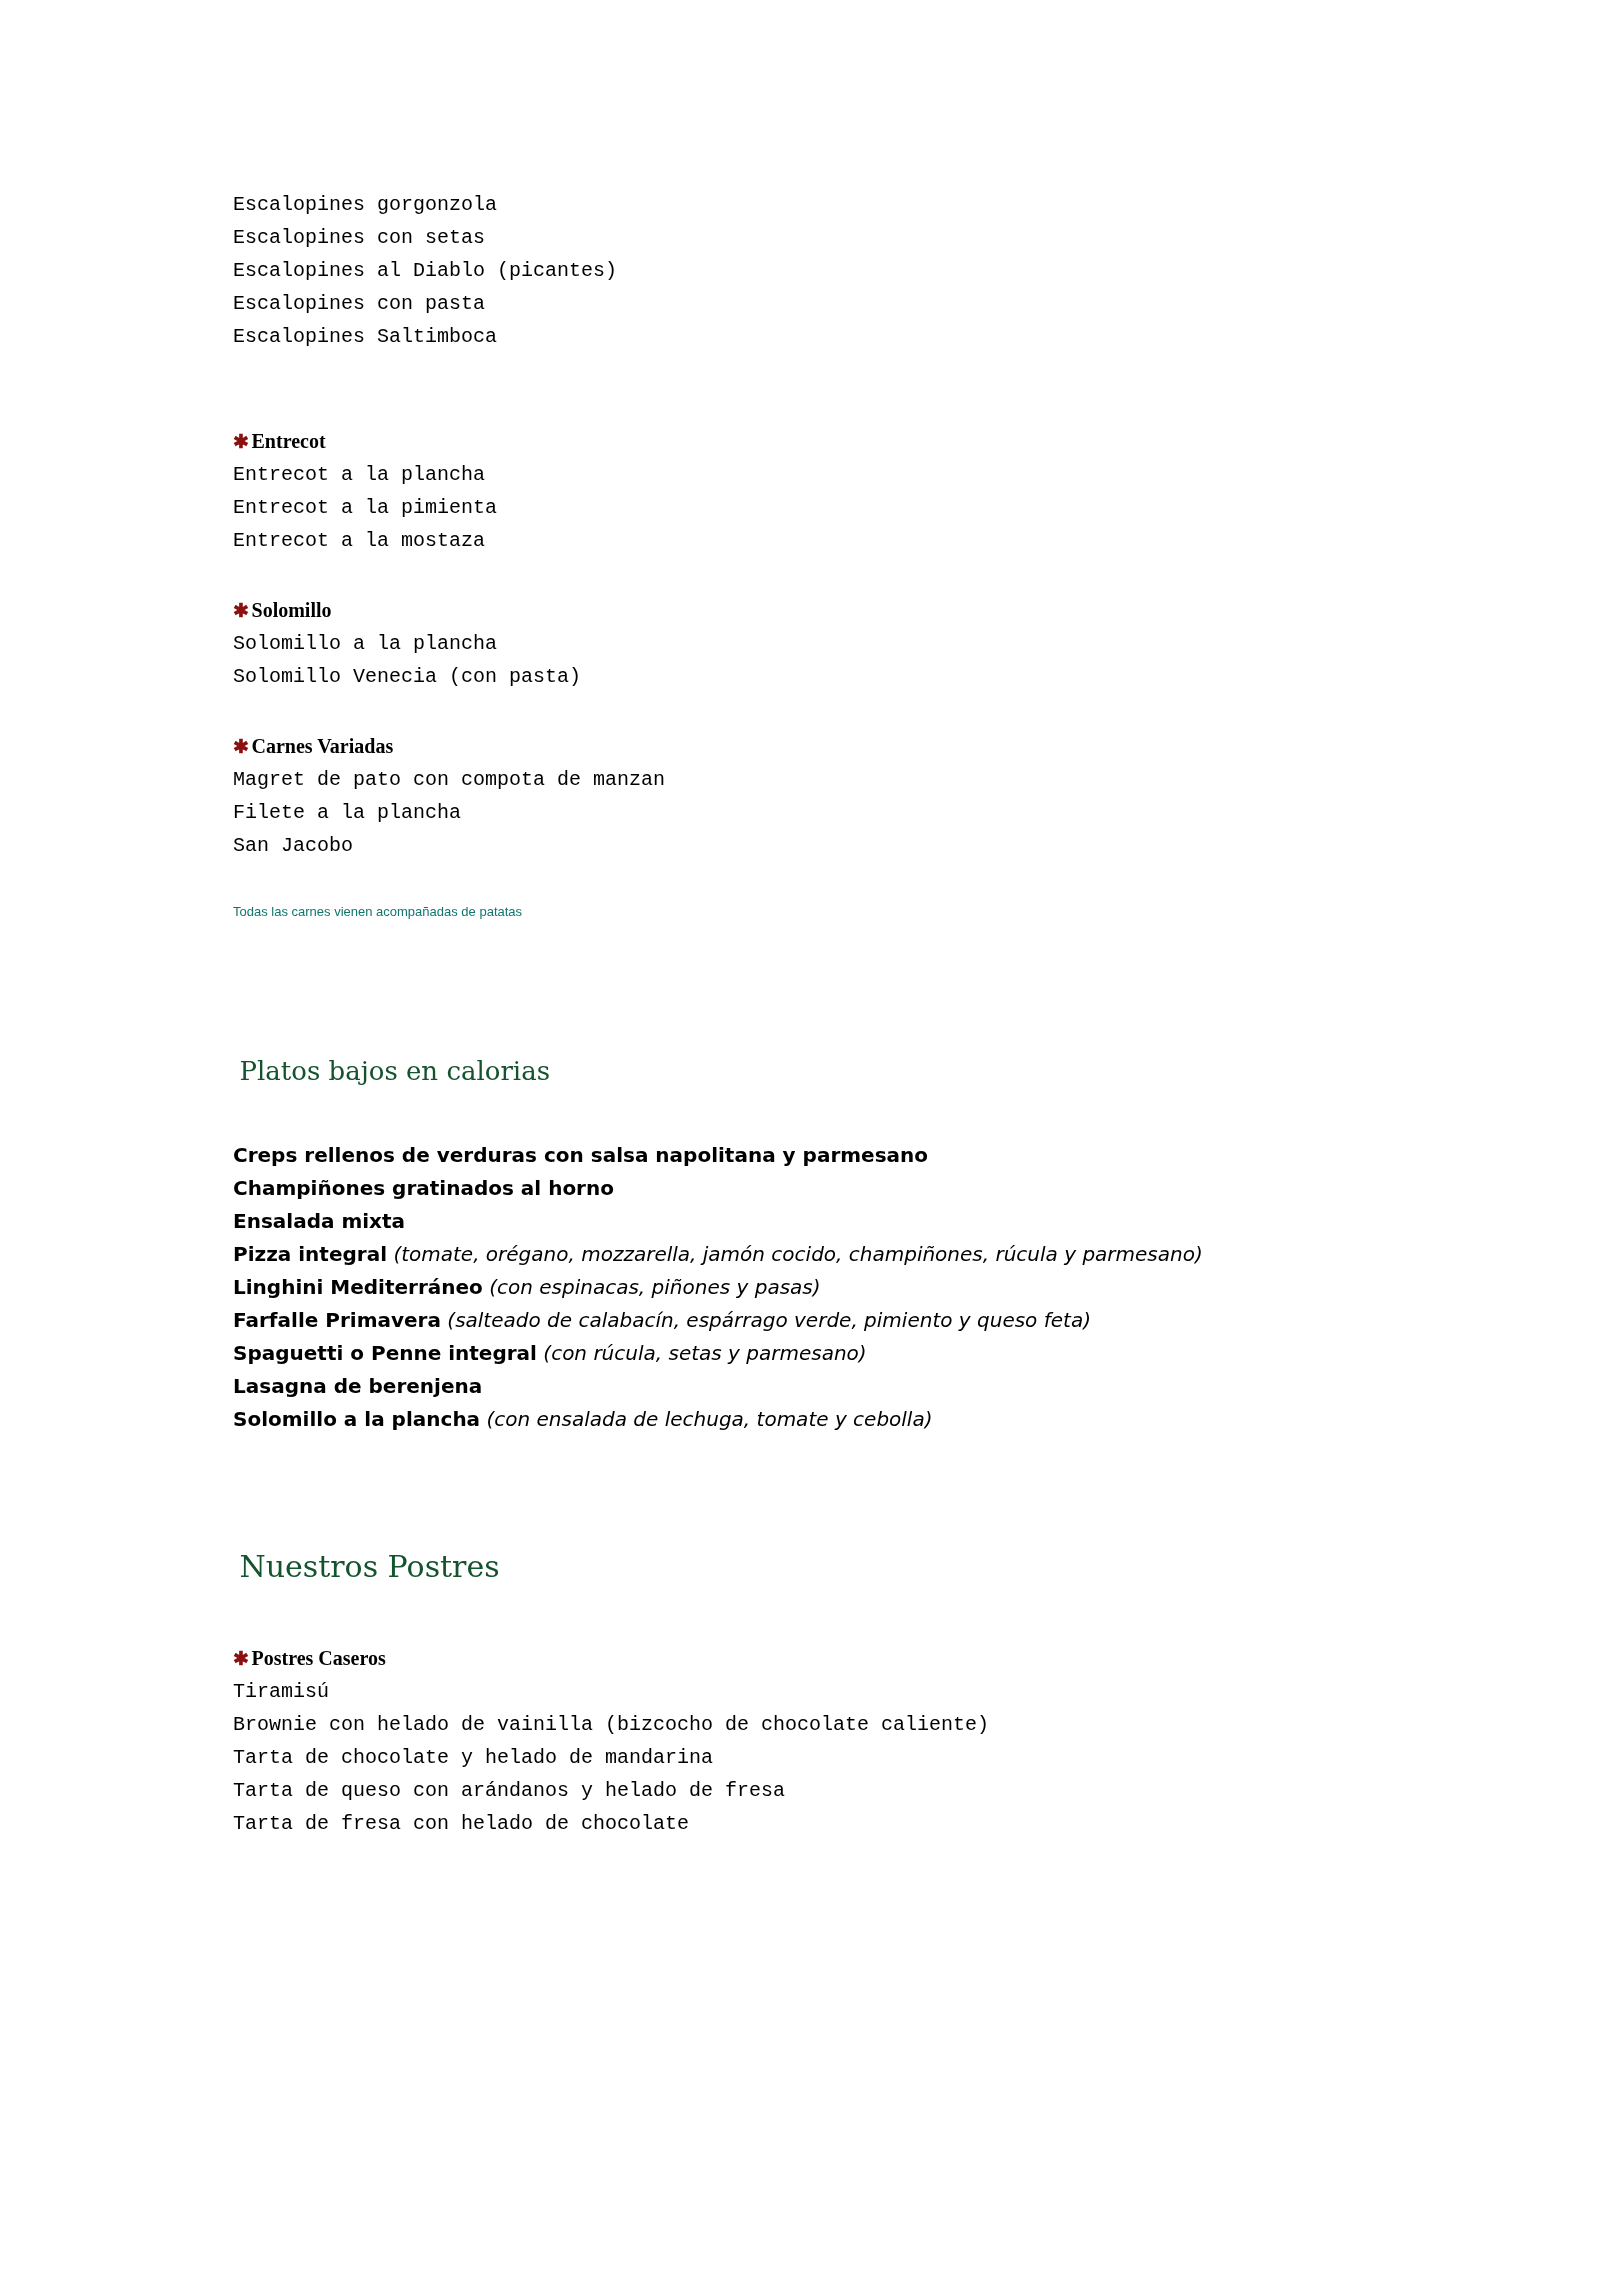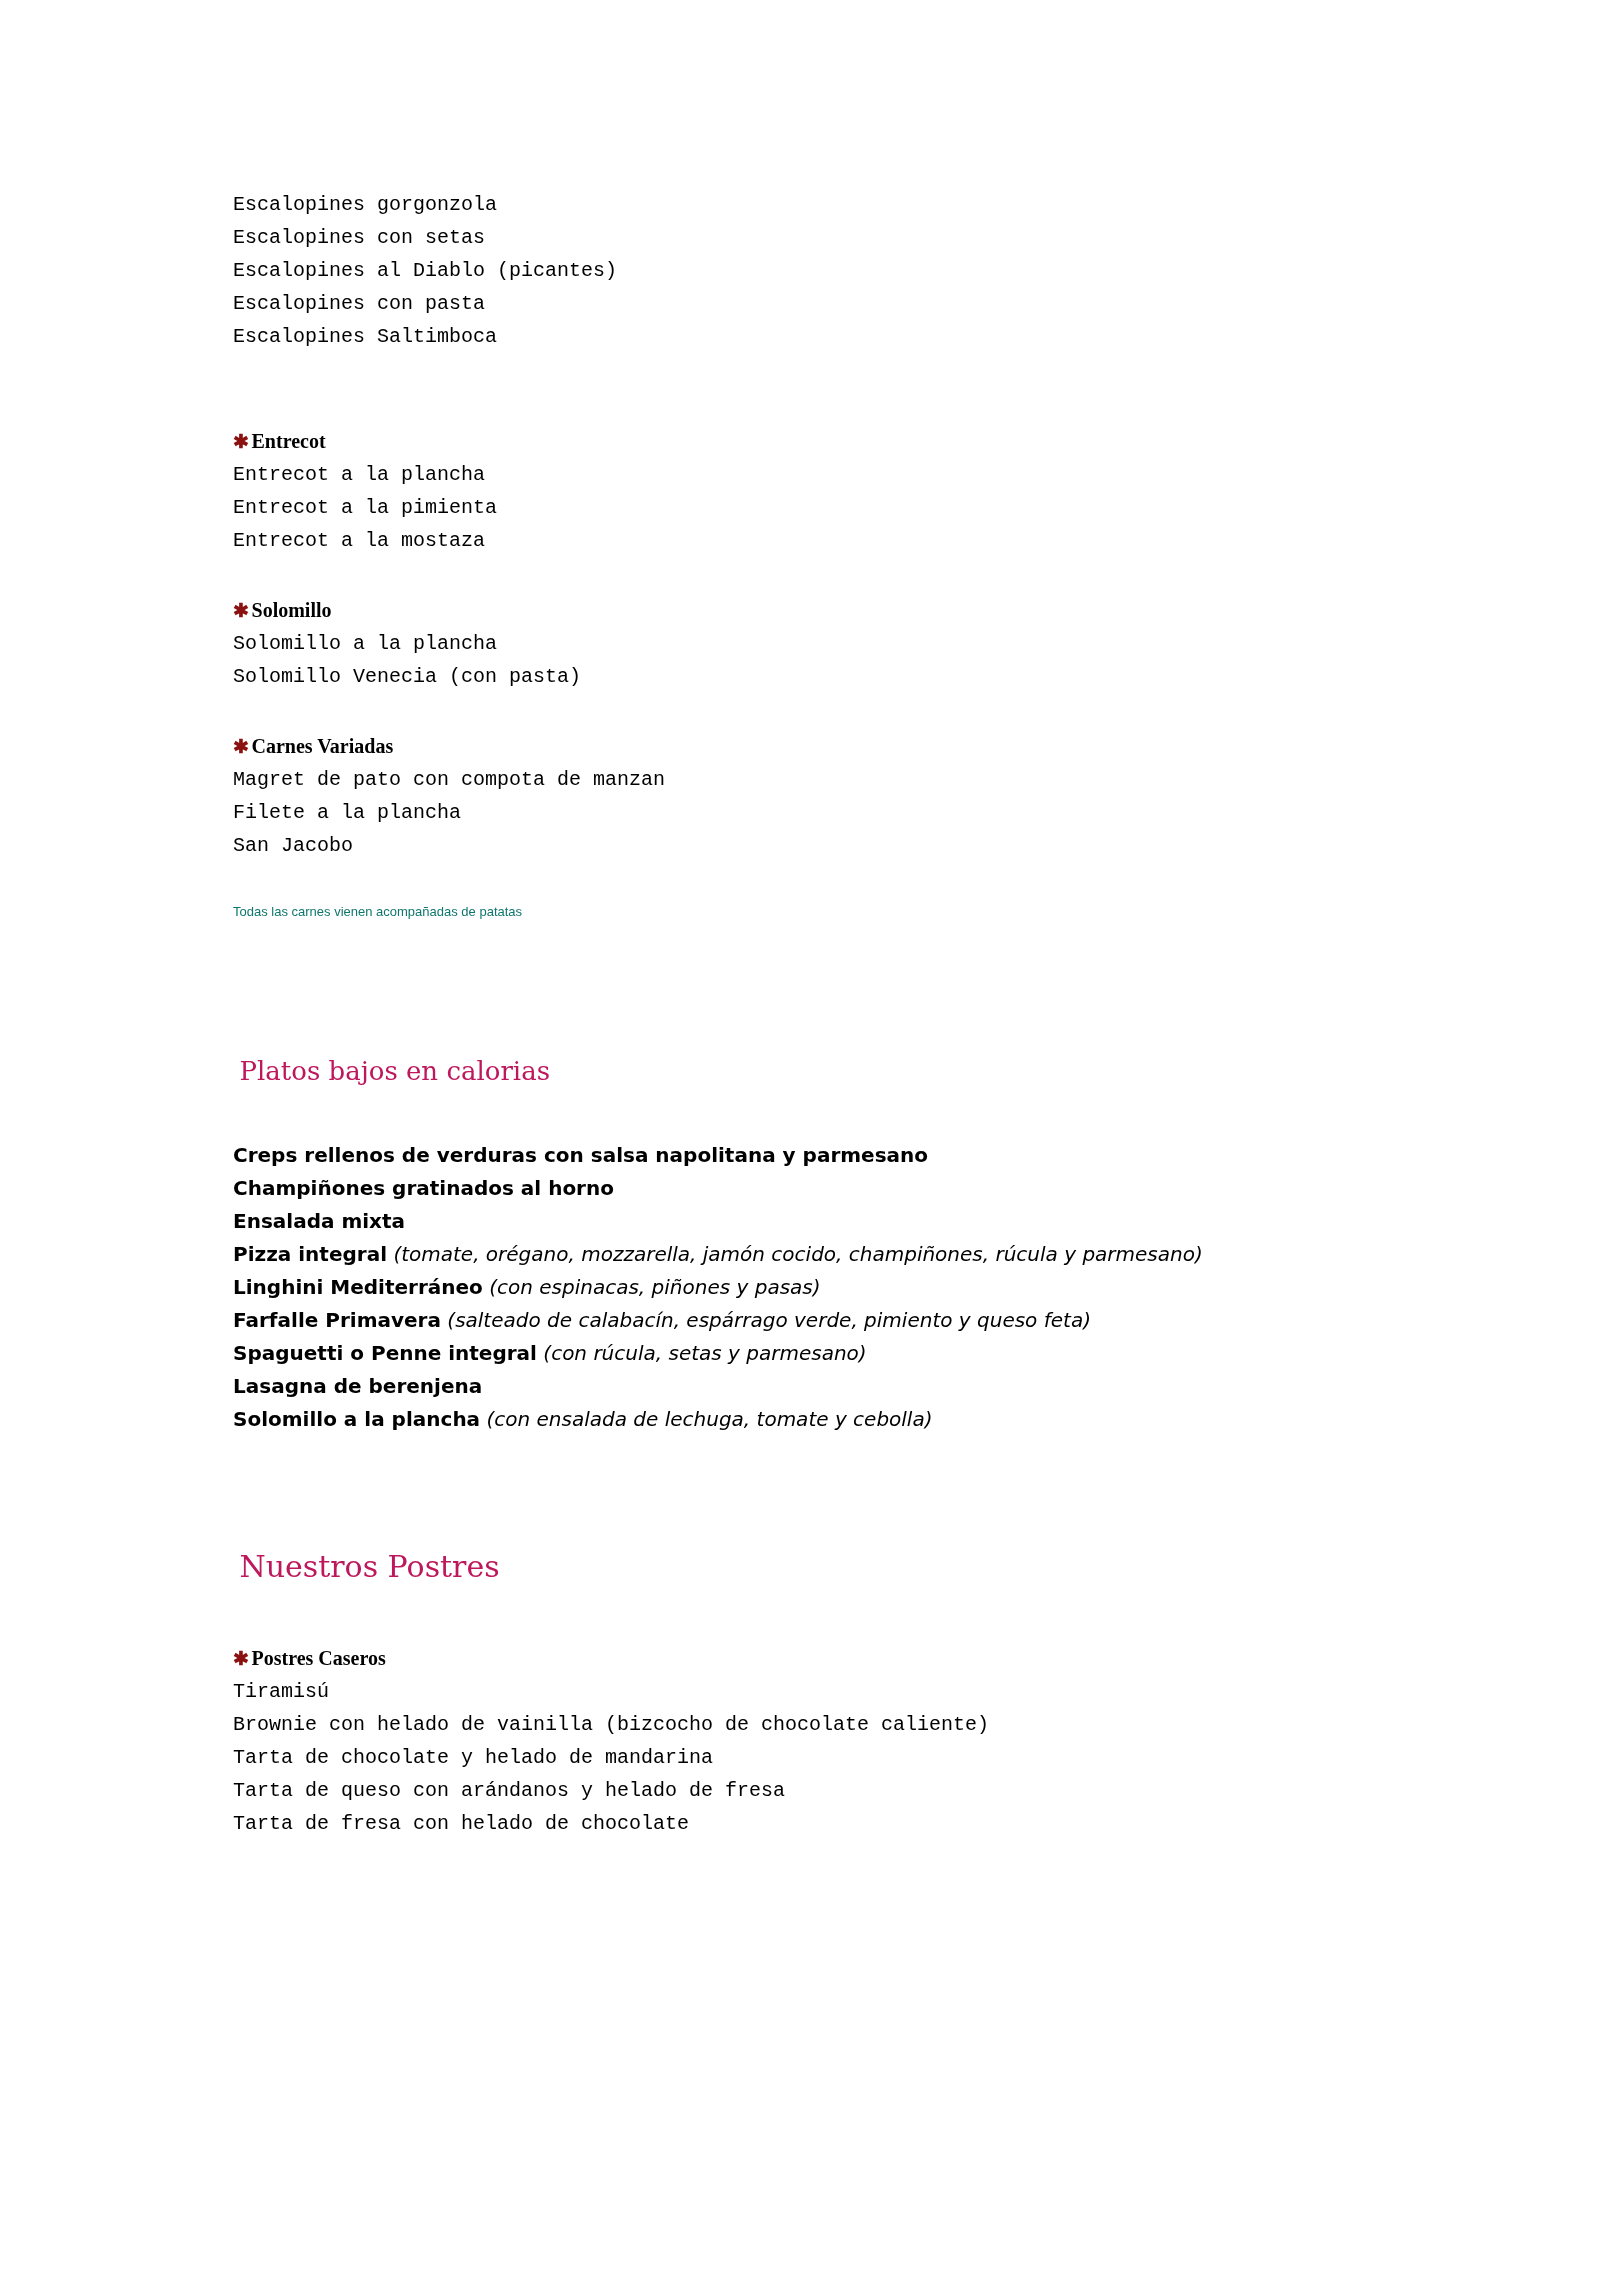--- a/index.html
+++ b/index.html
@@ -52,21 +52,21 @@
   .footnote {
     font-family: Liberation Sans, sans-serif;
     font-size: 13px;
     line-height: 22px;
     color: #0f766e;
   }
 
   
   .section-title {
     font-family: "DejaVu Serif", serif;
-    color: #be185d;
+    color: #14532d;
     font-weight: normal;
     white-space: nowrap;
     margin-left: 6.5px;
   }
   .section-title.small { font-size: 26px; line-height: 35px; }
   .section-title.large { font-size: 30px; line-height: 39px; }
 
   
   .lowcal {
     font-family: "DejaVu Sans", sans-serif;

